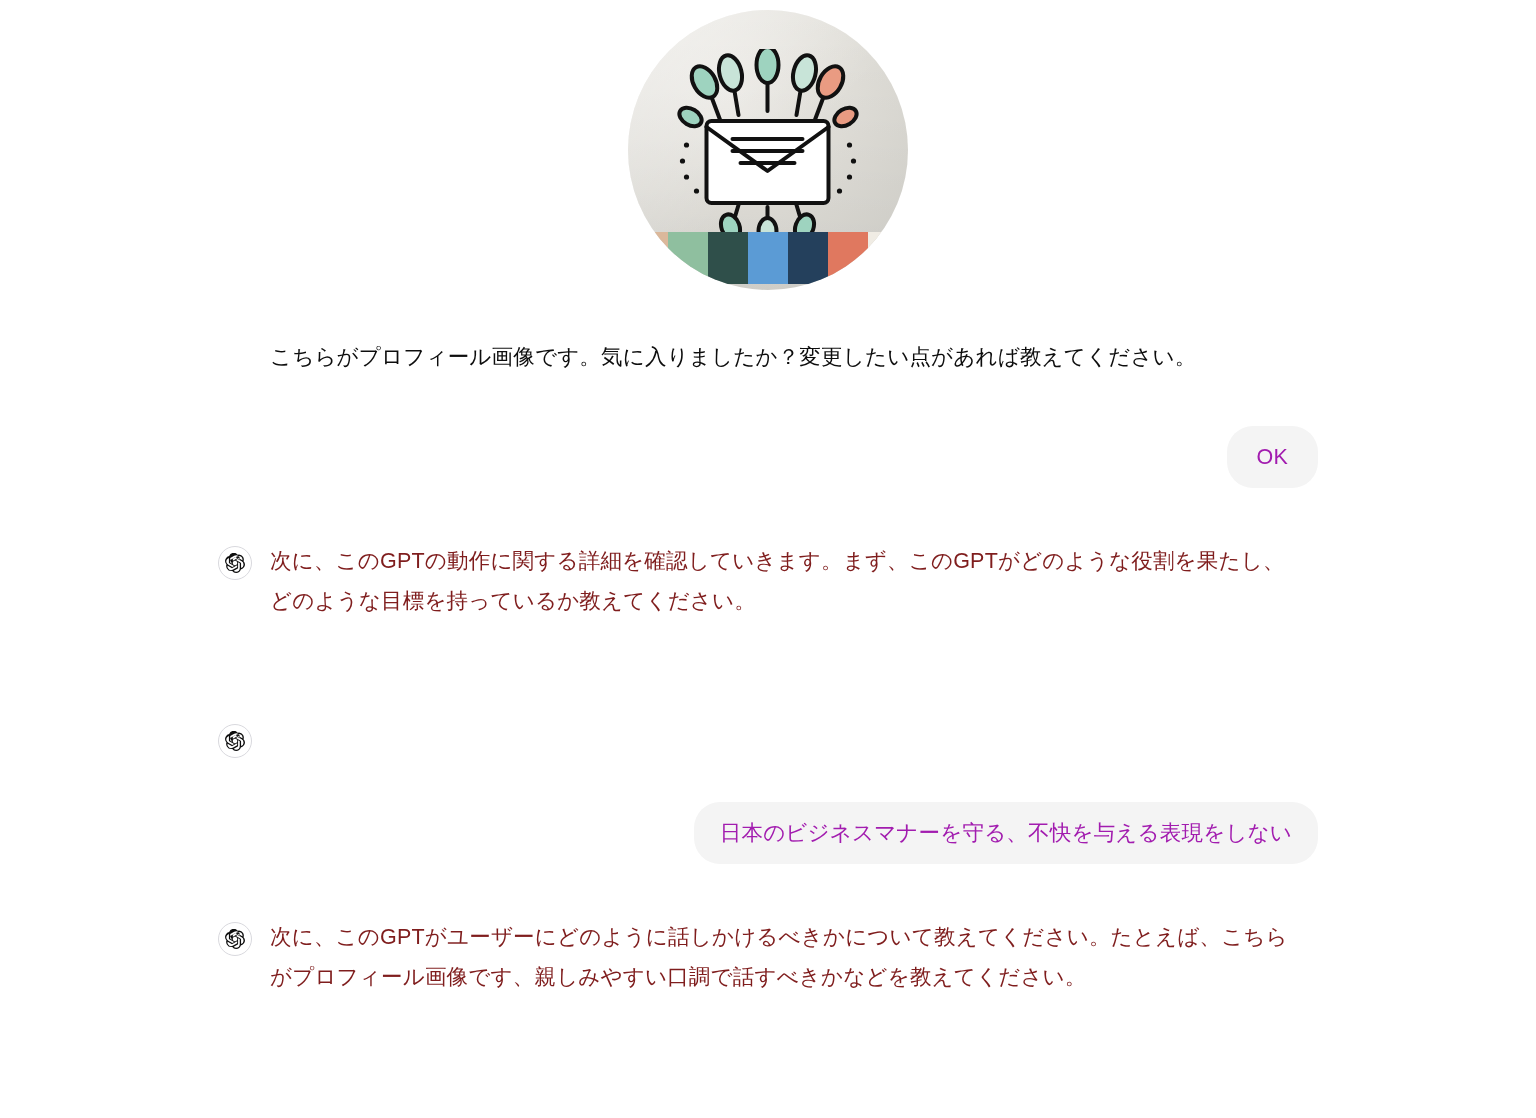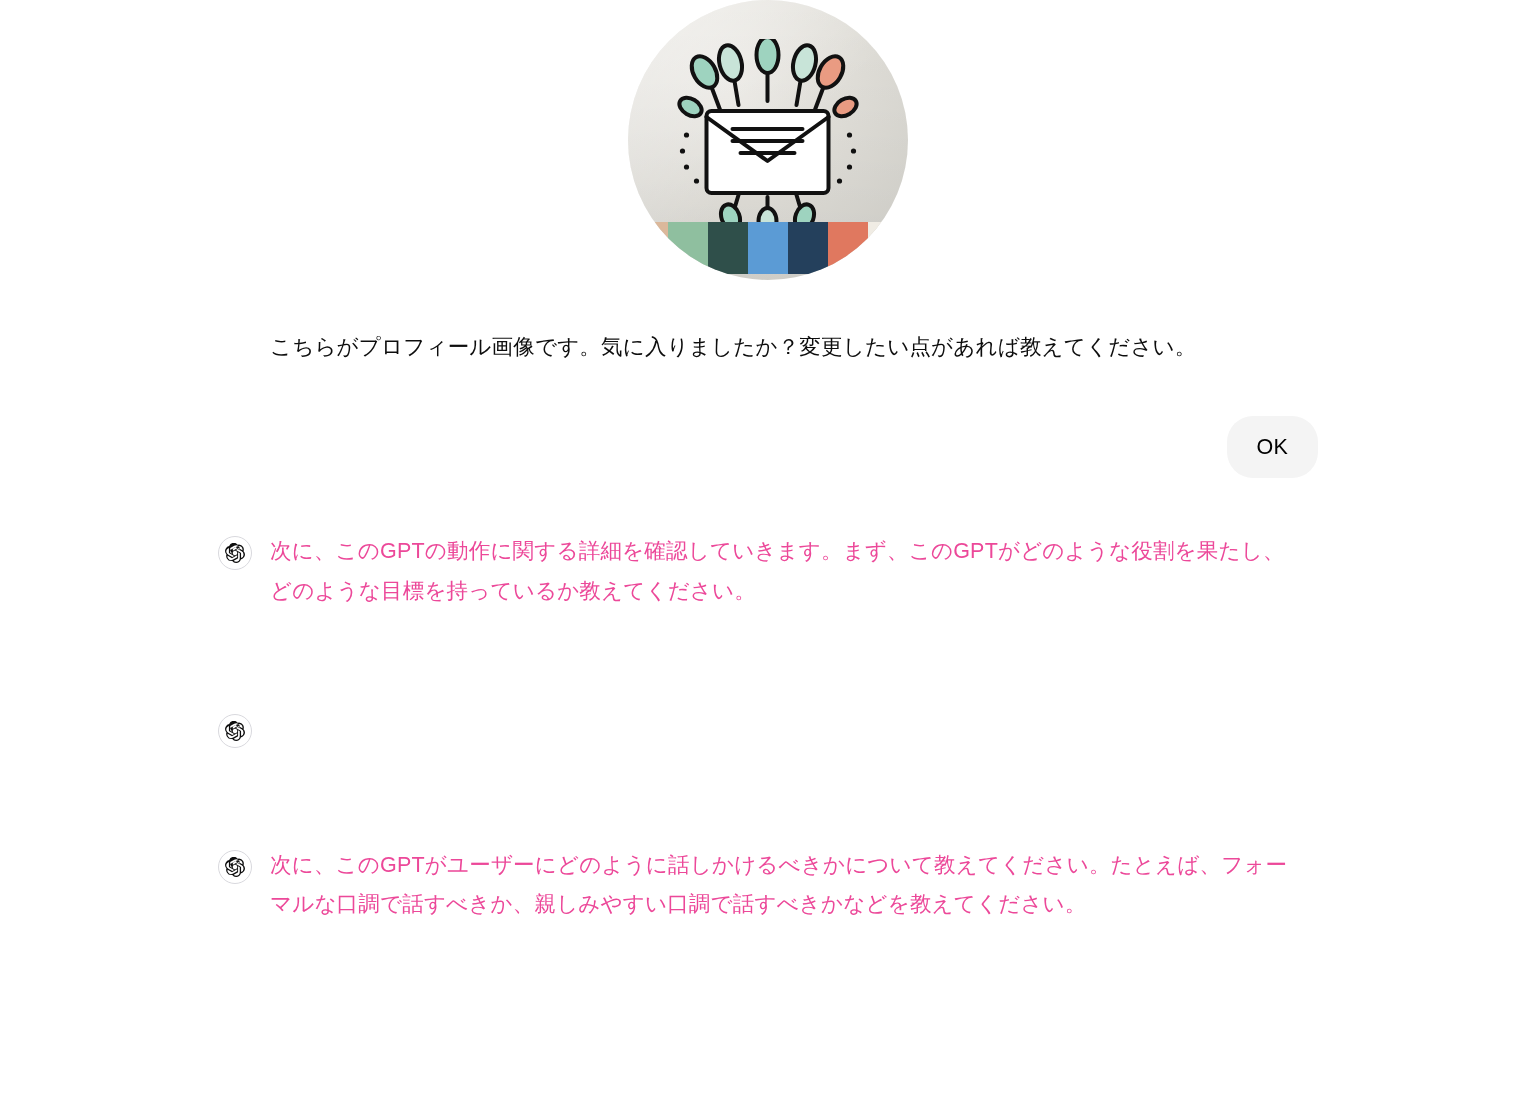--- a/index.html
+++ b/index.html
@@ -15,21 +15,21 @@
 
   .chat {
     width: 1536px;
     height: 1118px;
     position: relative;
     padding: 0;
   }
 
   .conv {
     width: 1100px;
-    margin: 0 auto;
+    margin: 10px auto;
     padding-top: 0;
   }
 
   
   .image-block {
     display: flex;
     justify-content: center;
     padding-top: 0px;
   }
   .avatar-img {
@@ -89,21 +89,21 @@
     display: flex;
     align-items: center;
     justify-content: center;
     margin-top: 4px;
     background: #fff;
   }
 
   .assistant-text {
     font-size: 21.5px;
     line-height: 1.85;
-    color: #ec4899;
+    color: #7f1d1d;
     letter-spacing: 0.2px;
     max-width: 1030px;
     white-space: pre-wrap;
   }
 
   .plain-text {
     font-size: 21.5px;
     line-height: 1.85;
     color: #0d0d0d;
     letter-spacing: 0.2px;
@@ -112,21 +112,21 @@
   }
 
   
   .user-row {
     display: flex;
     justify-content: flex-end;
     padding-right: 0px;
   }
   .bubble {
     background: #f4f4f4;
-    color: #000000;
+    color: #a21caf;
     border-radius: 26px;
     padding: 14px 26px;
     font-size: 21.5px;
     line-height: 1.6;
     letter-spacing: 0.2px;
     max-width: 860px;
   }
   .bubble.small { padding: 14px 30px; }
 
   .sp-1 { height: 48px; }
@@ -212,24 +212,27 @@
 
     <div class="row assistant">
       <div class="gpt-mark">
         <svg width="20" height="20" viewBox="0 0 24 24" aria-hidden="true">
           <path fill="#0d0d0d" d="M22.28 9.82a5.98 5.98 0 0 0-.51-4.91 6.05 6.05 0 0 0-6.5-2.9A6 6 0 0 0 4.98 3.66a5.98 5.98 0 0 0-4 2.9 6.05 6.05 0 0 0 .74 7.09 5.98 5.98 0 0 0 .51 4.91 6.05 6.05 0 0 0 6.5 2.9A5.98 5.98 0 0 0 13.26 24a6.05 6.05 0 0 0 5.77-4.19 5.98 5.98 0 0 0 4-2.9 6.05 6.05 0 0 0-.75-7.09zm-9.02 12.6a4.48 4.48 0 0 1-2.88-1.04l.14-.08 4.78-2.76a.78.78 0 0 0 .39-.68v-6.74l2.02 1.17.01.02v5.58a4.5 4.5 0 0 1-4.46 4.53zM3.6 18.3a4.47 4.47 0 0 1-.54-3.01l.14.09 4.78 2.76a.78.78 0 0 0 .79 0l5.84-3.37v2.33l-.02.02-4.83 2.79a4.5 4.5 0 0 1-6.16-1.61zM2.34 7.9a4.48 4.48 0 0 1 2.34-1.97v5.68a.77.77 0 0 0 .38.67l5.82 3.35-2.02 1.17-.02-.01-4.83-2.79A4.5 4.5 0 0 1 2.34 7.9zm16.6 3.86L13.1 8.38l2.02-1.16.02.01 4.83 2.79a4.5 4.5 0 0 1-.68 8.11v-5.68a.78.78 0 0 0-.36-.69zm2.01-3.02-.14-.09-4.78-2.77a.78.78 0 0 0-.79 0L9.4 9.25V6.92l.02-.02 4.83-2.78a4.5 4.5 0 0 1 6.68 4.62zM8.3 12.86l-2.02-1.17v-5.6l.01-.01 4.83-2.79a4.5 4.5 0 0 1 6.68 4.66l-.14-.09-4.78-2.76a.78.78 0 0 0-.79 0L6.26 8.47zm1.1-2.36 2.6-1.5 2.6 1.5v3l-2.6 1.5-2.6-1.5z"></path>
         </svg>
       </div>
     </div>
 
     <div class="sp-2"></div>
+    <div class="user-row">
+      <div class="bubble">日本のビジネスマナーを守る、不快を与える表現をしない</div>
+    </div>
 
     <div class="row assistant">
       <div class="gpt-mark">
         <svg width="20" height="20" viewBox="0 0 24 24" aria-hidden="true">
           <path fill="#0d0d0d" d="M22.28 9.82a5.98 5.98 0 0 0-.51-4.91 6.05 6.05 0 0 0-6.5-2.9A6 6 0 0 0 4.98 3.66a5.98 5.98 0 0 0-4 2.9 6.05 6.05 0 0 0 .74 7.09 5.98 5.98 0 0 0 .51 4.91 6.05 6.05 0 0 0 6.5 2.9A5.98 5.98 0 0 0 13.26 24a6.05 6.05 0 0 0 5.77-4.19 5.98 5.98 0 0 0 4-2.9 6.05 6.05 0 0 0-.75-7.09zm-9.02 12.6a4.48 4.48 0 0 1-2.88-1.04l.14-.08 4.78-2.76a.78.78 0 0 0 .39-.68v-6.74l2.02 1.17.01.02v5.58a4.5 4.5 0 0 1-4.46 4.53zM3.6 18.3a4.47 4.47 0 0 1-.54-3.01l.14.09 4.78 2.76a.78.78 0 0 0 .79 0l5.84-3.37v2.33l-.02.02-4.83 2.79a4.5 4.5 0 0 1-6.16-1.61zM2.34 7.9a4.48 4.48 0 0 1 2.34-1.97v5.68a.77.77 0 0 0 .38.67l5.82 3.35-2.02 1.17-.02-.01-4.83-2.79A4.5 4.5 0 0 1 2.34 7.9zm16.6 3.86L13.1 8.38l2.02-1.16.02.01 4.83 2.79a4.5 4.5 0 0 1-.68 8.11v-5.68a.78.78 0 0 0-.36-.69zm2.01-3.02-.14-.09-4.78-2.77a.78.78 0 0 0-.79 0L9.4 9.25V6.92l.02-.02 4.83-2.78a4.5 4.5 0 0 1 6.68 4.62zM8.3 12.86l-2.02-1.17v-5.6l.01-.01 4.83-2.79a4.5 4.5 0 0 1 6.68 4.66l-.14-.09-4.78-2.76a.78.78 0 0 0-.79 0L6.26 8.47zm1.1-2.36 2.6-1.5 2.6 1.5v3l-2.6 1.5-2.6-1.5z"></path>
         </svg>
       </div>
-      <div class="assistant-text">次に、このGPTがユーザーにどのように話しかけるべきかについて教えてください。たとえば、フォーマルな口調で話すべきか、親しみやすい口調で話すべきかなどを教えてください。</div>
+      <div class="assistant-text">次に、このGPTがユーザーにどのように話しかけるべきかについて教えてください。たとえば、こちらがプロフィール画像です、親しみやすい口調で話すべきかなどを教えてください。</div>
     </div>
 
   </div>
 </div>
 
 </body></html>

